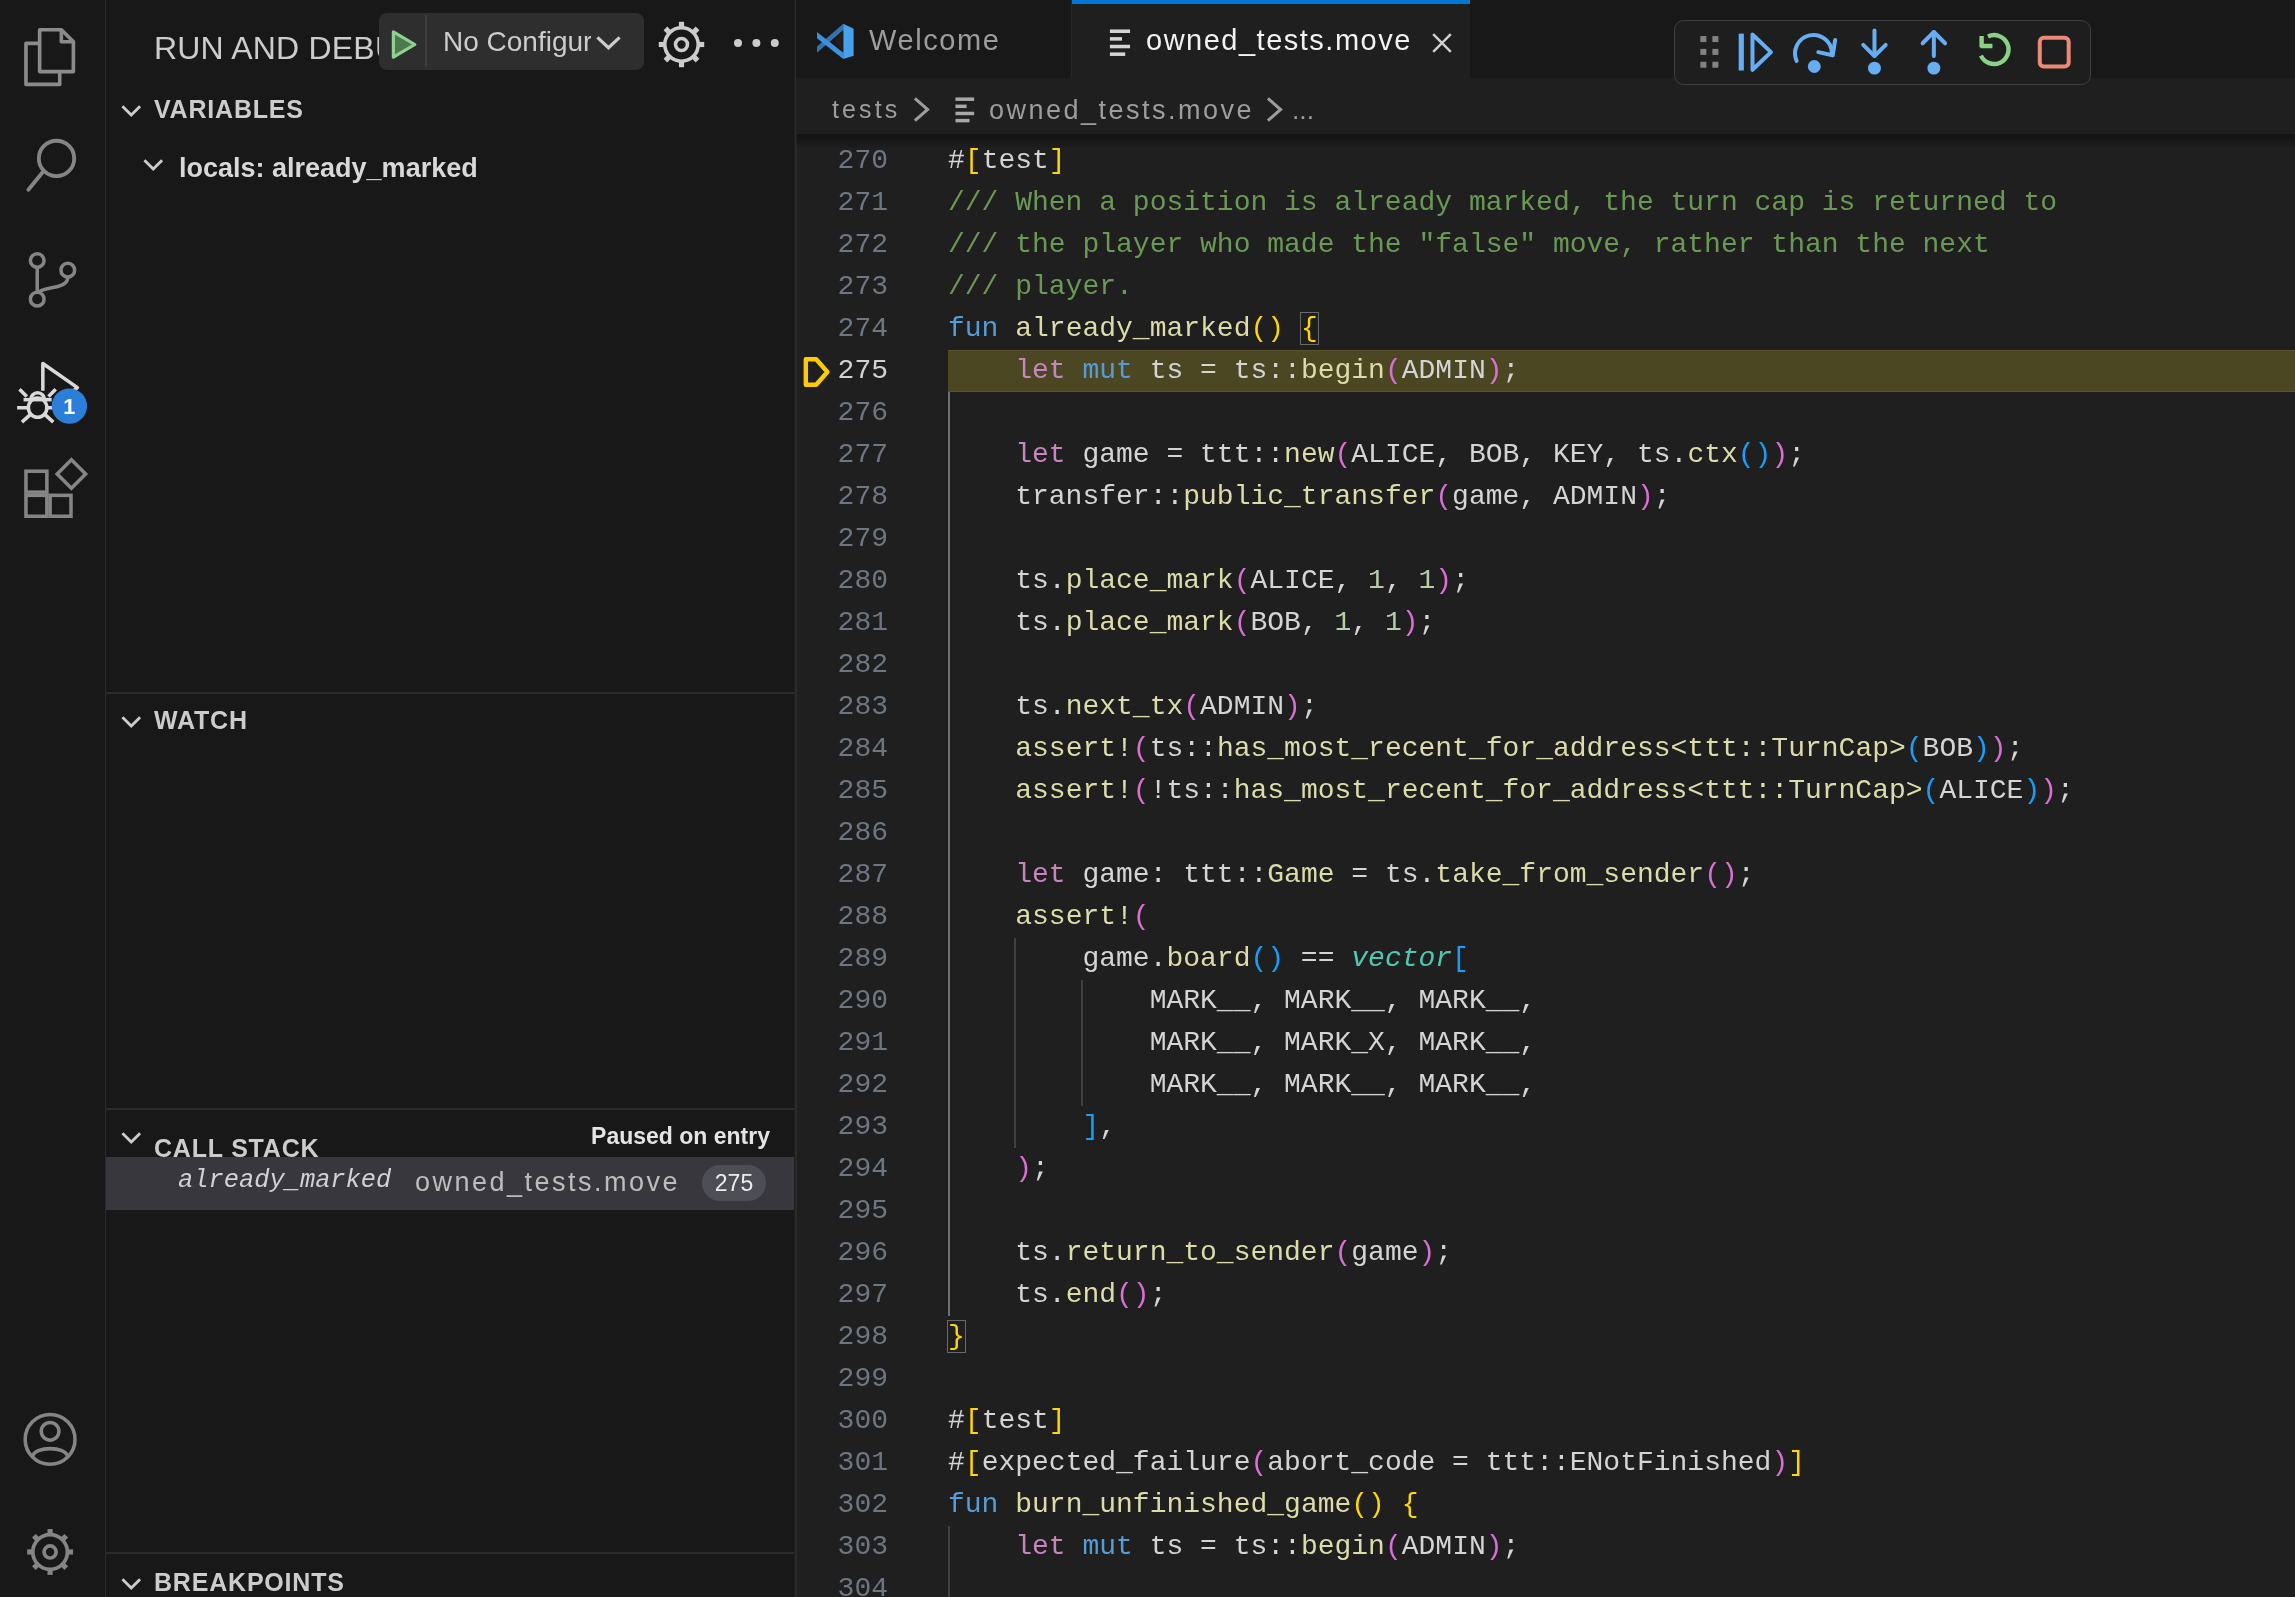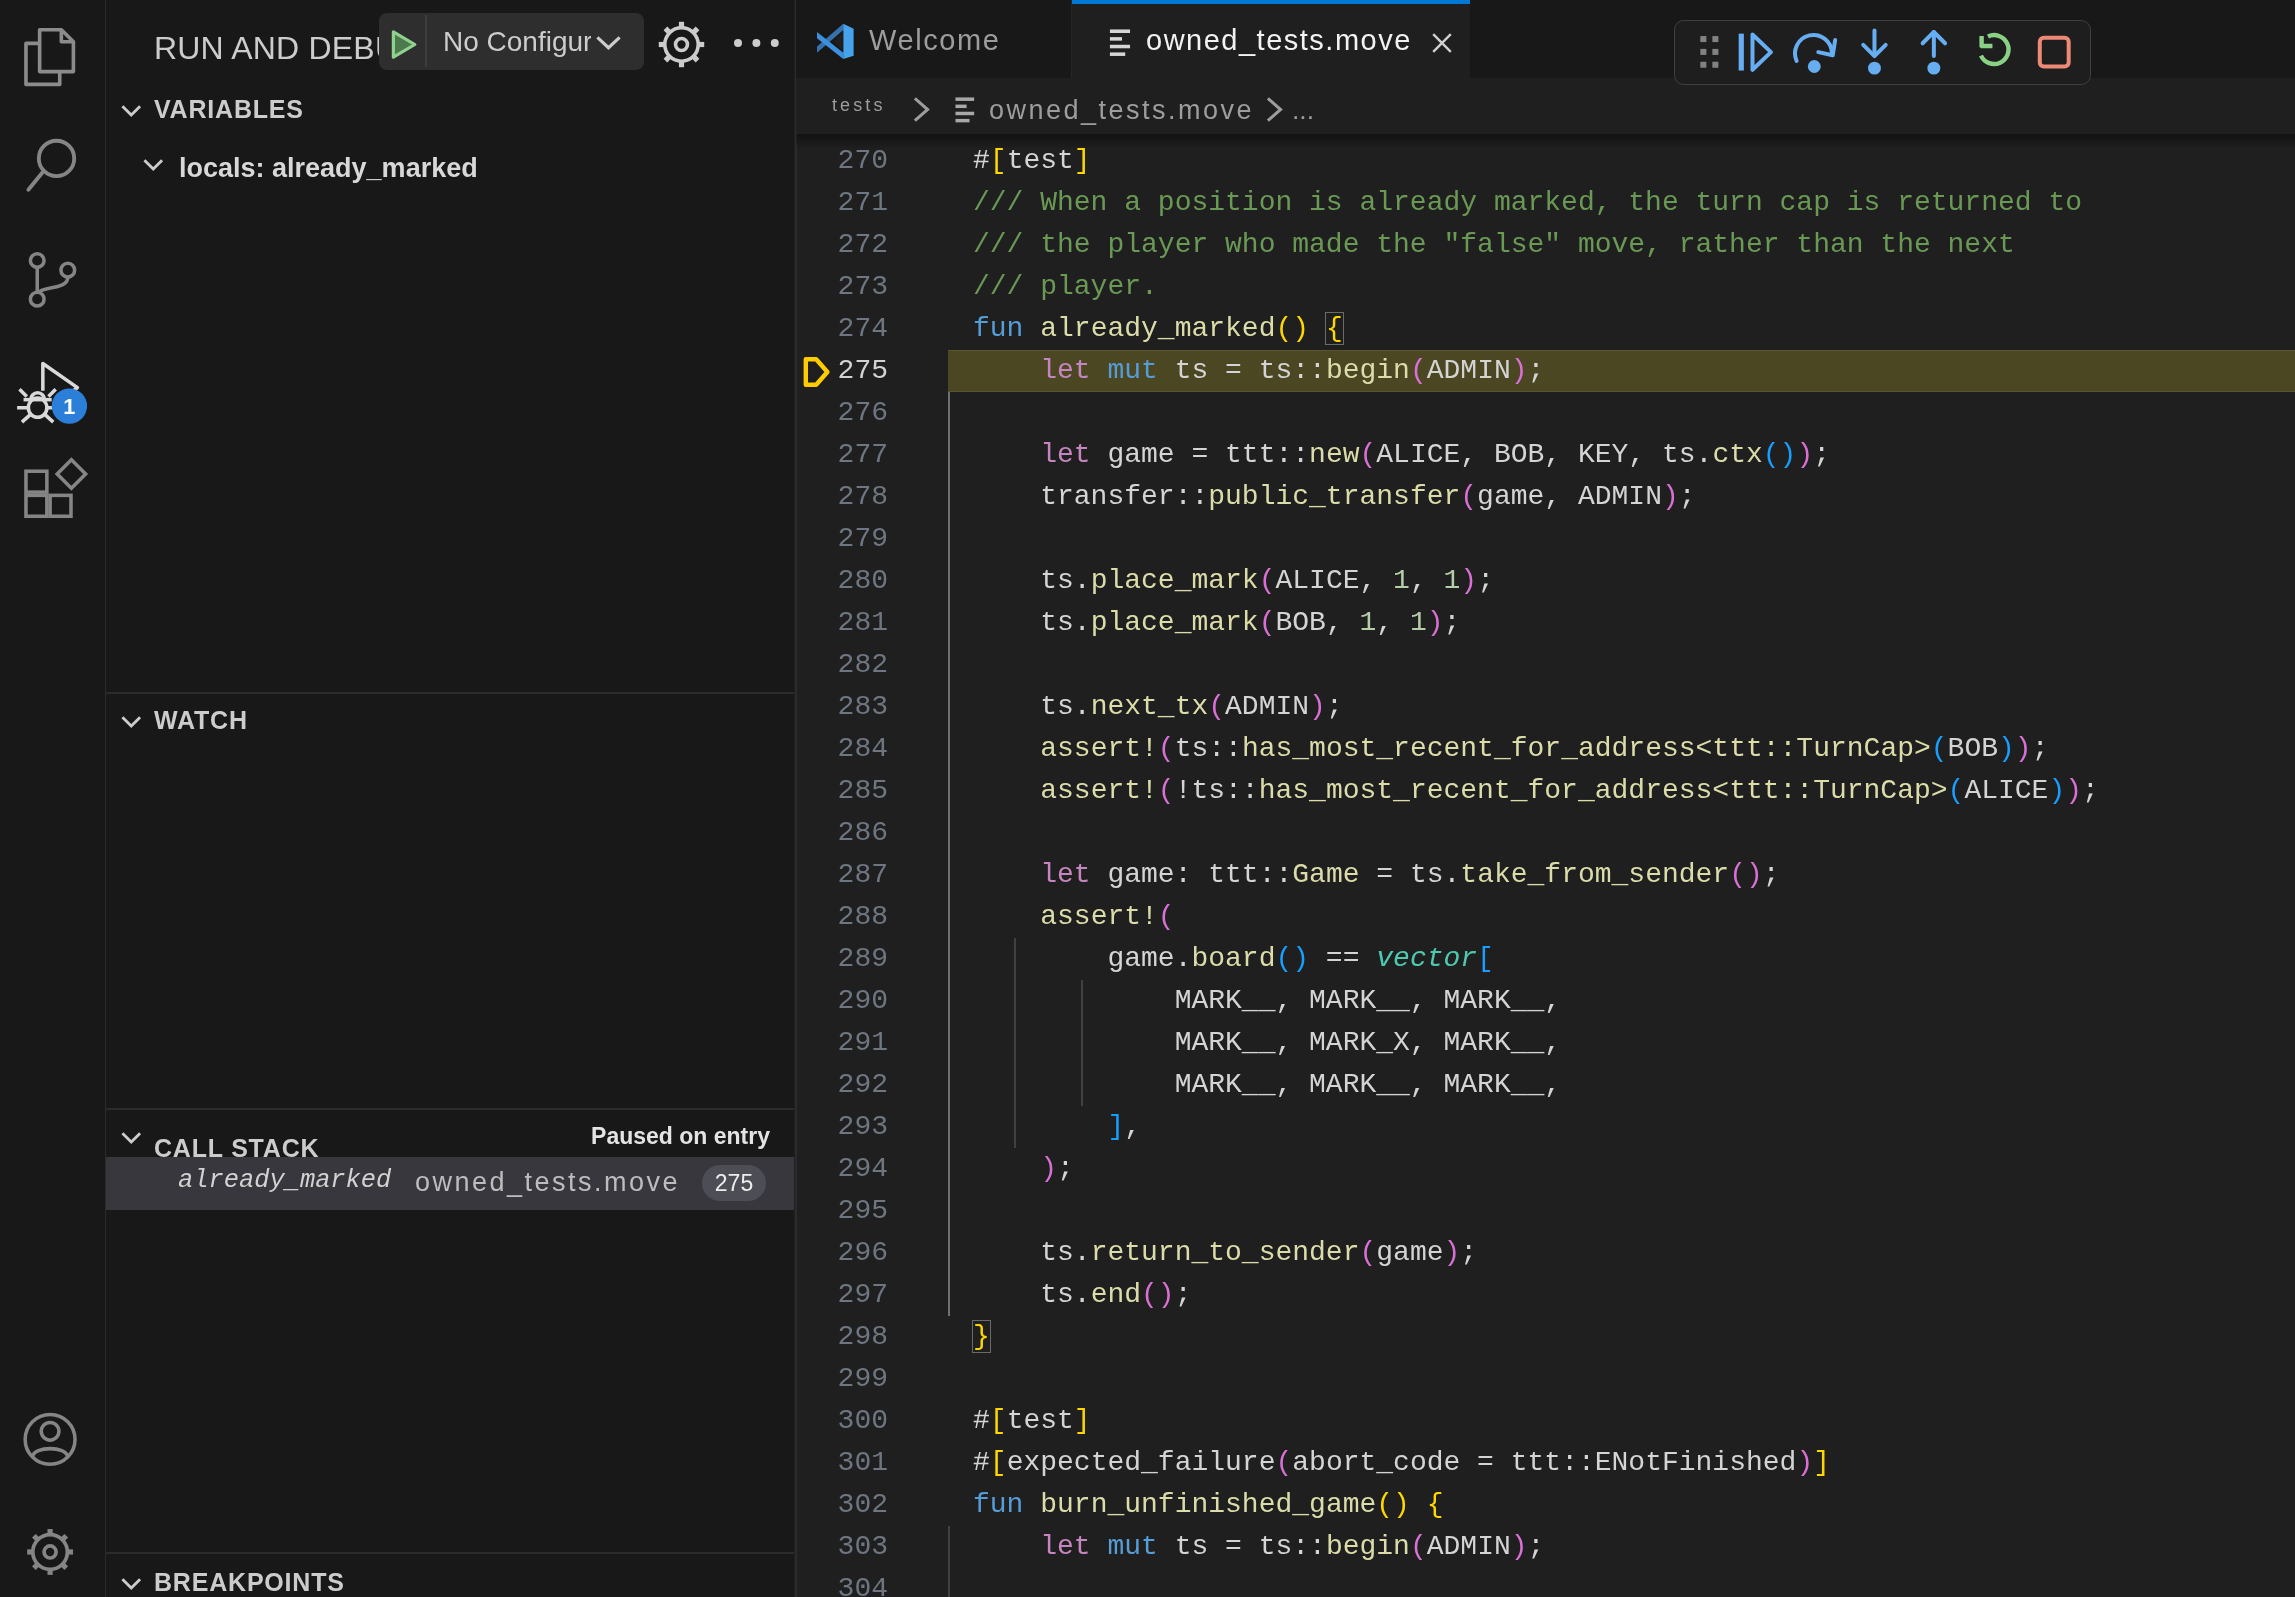--- a/index.html
+++ b/index.html
@@ -177,21 +177,21 @@
     <path d="M1 23 H26"></path>
     <path d="M1 32.5 H20"></path>
   </g>
 </svg>
 <div class="abs" style="left:1146px;top:0;height:78px;line-height:80px;font-size:29px;color:#f2f2f2;letter-spacing:1.5px;">owned_tests.move</div>
 <svg class="abs" style="left:1430px;top:31px;" width="24" height="24" viewBox="0 0 30 30">
   <path d="M4 4 L26 26 M26 4 L4 26" stroke="#cfcfcf" stroke-width="3" fill="none"></path>
 </svg>
 
 <div class="abs" style="left:796px;top:78px;width:1499px;height:55px;background:#1f1f1f;"></div>
-<div class="abs" style="left:832px;top:95px;font-size:18px;color:#9d9d9d;letter-spacing:3.1px;">tests</div>
+<div class="abs" style="left:832px;top:95px;font-size:25px;color:#9d9d9d;letter-spacing:3.1px;">tests</div>
 <svg class="abs" style="left:910px;top:96px;" width="22.5" height="27" viewBox="0 0 28 34">
     <polyline points="6,3 22,17 6,31" fill="none" stroke="#9d9d9d" stroke-width="3.8"></polyline>
   </svg>
 <svg class="abs" style="left:955px;top:96px;" width="24" height="27" viewBox="0 0 30 34">
   <g stroke="#a8a8a8" stroke-width="4.4">
     <path d="M0.5 4 H24"></path>
     <path d="M0.5 13 H14.5"></path>
     <path d="M0.5 22 H24"></path>
     <path d="M0.5 31 H18.2"></path>
   </g>
@@ -244,21 +244,21 @@
 296
 297
 298
 299
 300
 301
 302
 303
 304</pre>
 
-<pre id="code" class="abs" style="left:948px;top:140px;font-family:'Liberation Mono',monospace;font-size:28px;line-height:42px;color:#d4d4d4;padding-left:25px;">#<span class="b1">[</span>test<span class="b1">]</span>
+<pre id="code" class="abs" style="left:948px;top:140px;font-family:'Liberation Mono',monospace;font-size:28px;line-height:42px;color:#d4d4d4;">#<span class="b1">[</span>test<span class="b1">]</span>
 <span class="c">/// When a position is already marked, the turn cap is returned to</span>
 <span class="c">/// the player who made the "false" move, rather than the next</span>
 <span class="c">/// player.</span>
 <span class="kb">fun</span> <span class="fn">already_marked</span><span class="b1">()</span> <span class="b1 bm">{</span>
     <span class="kc">let</span> <span class="kb">mut</span> ts = ts::<span class="fn">begin</span><span class="b2">(</span>ADMIN<span class="b2">)</span>;
 
     <span class="kc">let</span> game = ttt::<span class="fn">new</span><span class="b2">(</span>ALICE, BOB, KEY, ts.<span class="fn">ctx</span><span class="b3">()</span><span class="b2">)</span>;
     transfer::<span class="fn">public_transfer</span><span class="b2">(</span>game, ADMIN<span class="b2">)</span>;
 
     ts.<span class="fn">place_mark</span><span class="b2">(</span>ALICE, <span class="nu">1</span>, <span class="nu">1</span><span class="b2">)</span>;

